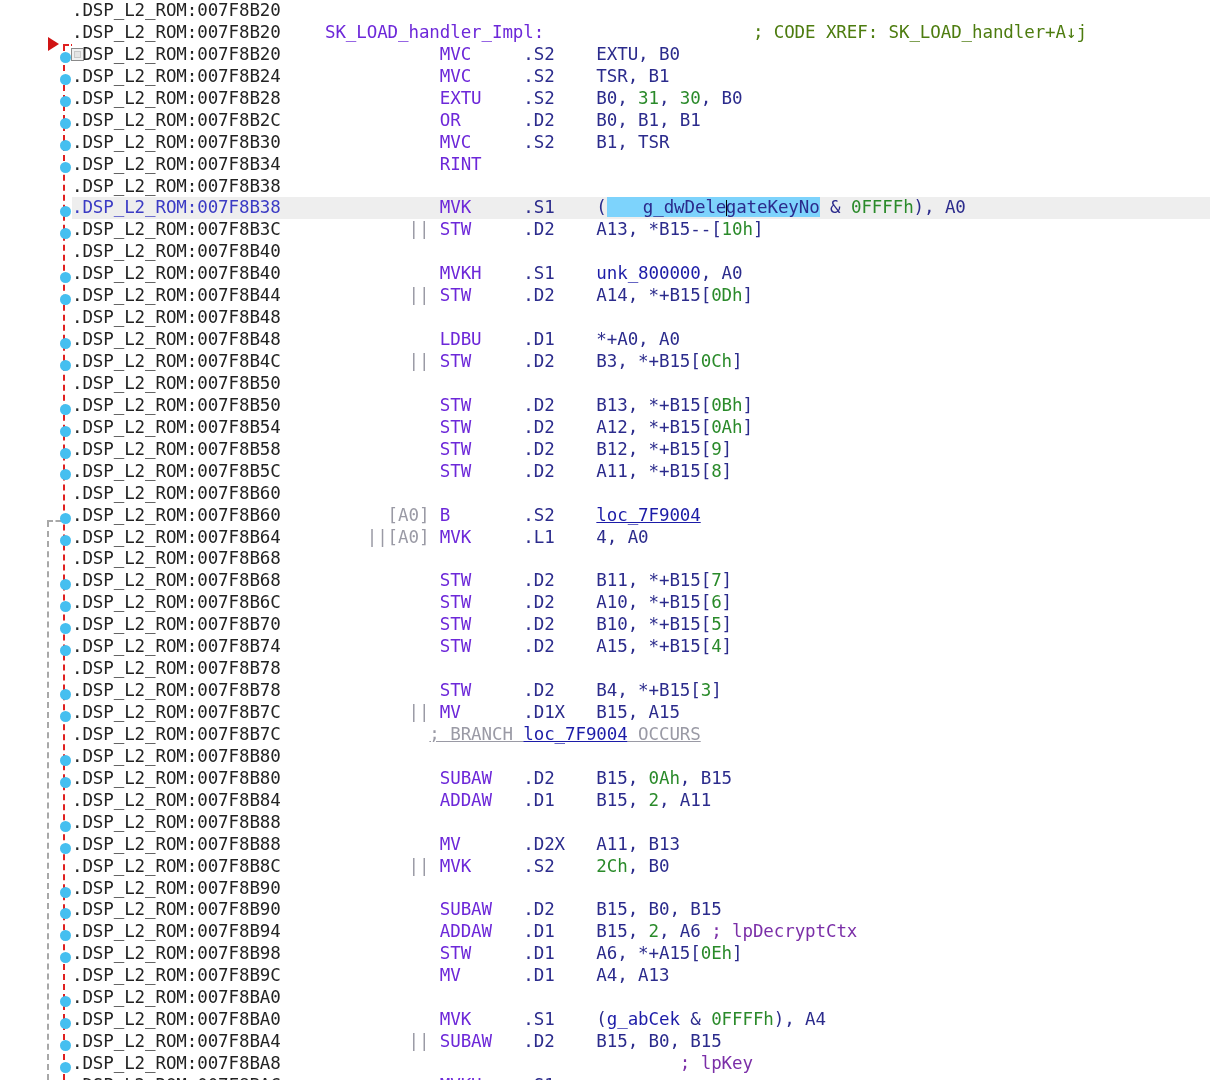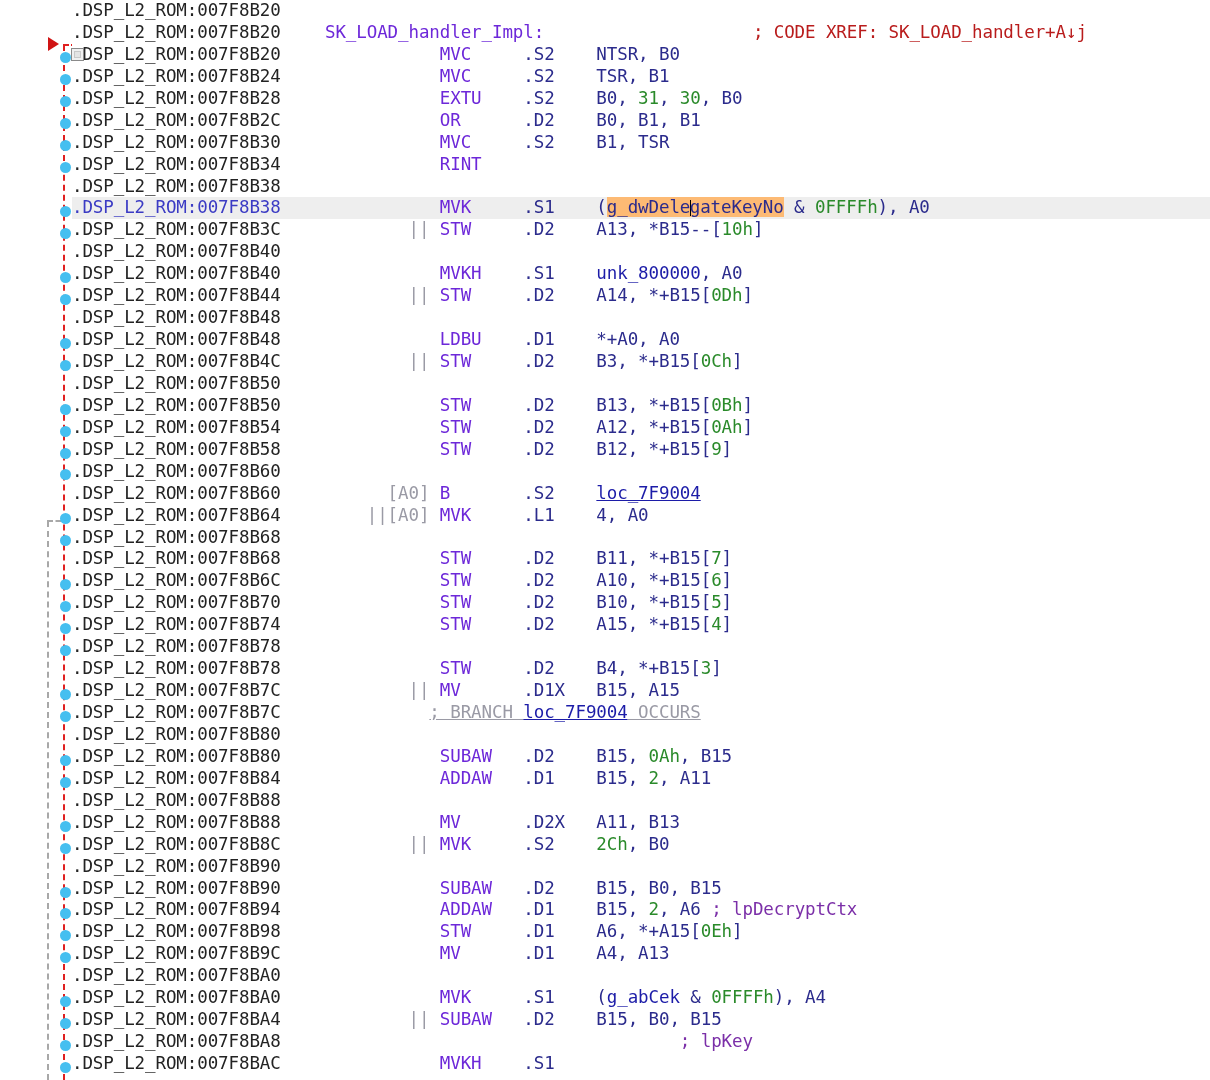--- a/index.html
+++ b/index.html
@@ -42,24 +42,24 @@
   .row.hl .addr{color:#3b3bc4;}
   .addr{color:#232323;display:inline-block;width:253px;}
   .par{color:#9a9aa5;}
   .mnem{color:#6d28d9;}
   .unit{color:#2b2b8c;}
   .op{color:#2b2b8c;}
   .num{color:#2a8a2a;text-align:center;}
   .lbl{color:#1c1ca8;}
   .lblu{color:#1c1ca8;text-decoration:underline;}
   .fn{color:#6d28d9;}
-  .cmt{color:#b91c1c;}
+  .cmt{color:#4d7c0f;}
   .cmtgray{color:#9a9aa5;text-decoration:underline;}
   .cmtpurple{color:#7b2fa8;}
-  .hlt{background:#fdba74;}
+  .hlt{background:#7dd3fc;padding-left:36px;}
   .caret{display:inline-block;width:0;border-left:1.6px solid #000;height:16px;
          vertical-align:-3px;margin:0 -0.8px;}
   .collapse{position:absolute;left:-1px;top:4px;width:13px;height:13px;
             border:1px solid #8a8a8a;background:#f0f0f0;box-sizing:border-box;}
   .collapse::after{content:"";position:absolute;left:2px;top:2px;right:2px;bottom:2px;
             border:1px solid #c8c8c8;background:#e4e4e4;}
 </style>
 </head>
 <body>
 
@@ -109,39 +109,40 @@
         <div class="dot" style="top: 1040.15px;"></div>
         <div class="dot" style="top: 1062.1px;"></div>
       </div>
   </div>
   <div class="divider-cap"></div>
   <div class="divider"></div>
 
   <div class="pane" id="pane">
       <div class="row"><span class="addr">.DSP_L2_ROM:007F8B20</span></div>
       <div class="row"><span class="addr">.DSP_L2_ROM:007F8B20</span><span class="fn">SK_LOAD_handler_Impl:</span>                    <span class="cmt">; CODE XREF: SK_LOAD_handler+A↓j</span></div>
-      <div class="row"><span class="collapse"></span><span class="addr">.DSP_L2_ROM:007F8B20</span><span class="par">          </span> <span class="mnem">MVC     </span><span class="unit">.S2    </span><span class="op">NTSR, B0</span></div>
+      <div class="row"><span class="collapse"></span><span class="addr">.DSP_L2_ROM:007F8B20</span><span class="par">          </span> <span class="mnem">MVC     </span><span class="unit">.S2    </span><span class="op">EXTU, B0</span></div>
       <div class="row"><span class="addr">.DSP_L2_ROM:007F8B24</span><span class="par">          </span> <span class="mnem">MVC     </span><span class="unit">.S2    </span><span class="op">TSR, B1</span></div>
       <div class="row"><span class="addr">.DSP_L2_ROM:007F8B28</span><span class="par">          </span> <span class="mnem">EXTU    </span><span class="unit">.S2    </span><span class="op">B0, <span class="num">31</span>, <span class="num">30</span>, B0</span></div>
       <div class="row"><span class="addr">.DSP_L2_ROM:007F8B2C</span><span class="par">          </span> <span class="mnem">OR      </span><span class="unit">.D2    </span><span class="op">B0, B1, B1</span></div>
       <div class="row"><span class="addr">.DSP_L2_ROM:007F8B30</span><span class="par">          </span> <span class="mnem">MVC     </span><span class="unit">.S2    </span><span class="op">B1, TSR</span></div>
       <div class="row"><span class="addr">.DSP_L2_ROM:007F8B34</span><span class="par">          </span> <span class="mnem">RINT    </span><span class="unit">       </span></div>
       <div class="row"><span class="addr">.DSP_L2_ROM:007F8B38</span></div>
       <div class="row hl"><span class="addr">.DSP_L2_ROM:007F8B38</span><span class="par">          </span> <span class="mnem">MVK     </span><span class="unit">.S1    </span><span class="op">(<span class="hlt">g_dwDele<span class="caret"></span>gateKeyNo</span> &amp; <span class="num">0FFFFh</span>), A0</span></div>
       <div class="row"><span class="addr">.DSP_L2_ROM:007F8B3C</span><span class="par">        ||</span> <span class="mnem">STW     </span><span class="unit">.D2    </span><span class="op">A13, *B15--[<span class="num">10h</span>]</span></div>
       <div class="row"><span class="addr">.DSP_L2_ROM:007F8B40</span></div>
       <div class="row"><span class="addr">.DSP_L2_ROM:007F8B40</span><span class="par">          </span> <span class="mnem">MVKH    </span><span class="unit">.S1    </span><span class="op"><span class="lbl">unk_800000</span>, A0</span></div>
       <div class="row"><span class="addr">.DSP_L2_ROM:007F8B44</span><span class="par">        ||</span> <span class="mnem">STW     </span><span class="unit">.D2    </span><span class="op">A14, *+B15[<span class="num">0Dh</span>]</span></div>
       <div class="row"><span class="addr">.DSP_L2_ROM:007F8B48</span></div>
       <div class="row"><span class="addr">.DSP_L2_ROM:007F8B48</span><span class="par">          </span> <span class="mnem">LDBU    </span><span class="unit">.D1    </span><span class="op">*+A0, A0</span></div>
       <div class="row"><span class="addr">.DSP_L2_ROM:007F8B4C</span><span class="par">        ||</span> <span class="mnem">STW     </span><span class="unit">.D2    </span><span class="op">B3, *+B15[<span class="num">0Ch</span>]</span></div>
       <div class="row"><span class="addr">.DSP_L2_ROM:007F8B50</span></div>
       <div class="row"><span class="addr">.DSP_L2_ROM:007F8B50</span><span class="par">          </span> <span class="mnem">STW     </span><span class="unit">.D2    </span><span class="op">B13, *+B15[<span class="num">0Bh</span>]</span></div>
       <div class="row"><span class="addr">.DSP_L2_ROM:007F8B54</span><span class="par">          </span> <span class="mnem">STW     </span><span class="unit">.D2    </span><span class="op">A12, *+B15[<span class="num">0Ah</span>]</span></div>
       <div class="row"><span class="addr">.DSP_L2_ROM:007F8B58</span><span class="par">          </span> <span class="mnem">STW     </span><span class="unit">.D2    </span><span class="op">B12, *+B15[<span class="num">9</span>]</span></div>
+      <div class="row"><span class="addr">.DSP_L2_ROM:007F8B5C</span><span class="par">          </span> <span class="mnem">STW     </span><span class="unit">.D2    </span><span class="op">A11, *+B15[<span class="num">8</span>]</span></div>
       <div class="row"><span class="addr">.DSP_L2_ROM:007F8B60</span></div>
       <div class="row"><span class="addr">.DSP_L2_ROM:007F8B60</span><span class="par">      [A0]</span> <span class="mnem">B       </span><span class="unit">.S2    </span><span class="op"><span class="lblu">loc_7F9004</span></span></div>
       <div class="row"><span class="addr">.DSP_L2_ROM:007F8B64</span><span class="par">    ||[A0]</span> <span class="mnem">MVK     </span><span class="unit">.L1    </span><span class="op">4, A0</span></div>
       <div class="row"><span class="addr">.DSP_L2_ROM:007F8B68</span></div>
       <div class="row"><span class="addr">.DSP_L2_ROM:007F8B68</span><span class="par">          </span> <span class="mnem">STW     </span><span class="unit">.D2    </span><span class="op">B11, *+B15[<span class="num">7</span>]</span></div>
       <div class="row"><span class="addr">.DSP_L2_ROM:007F8B6C</span><span class="par">          </span> <span class="mnem">STW     </span><span class="unit">.D2    </span><span class="op">A10, *+B15[<span class="num">6</span>]</span></div>
       <div class="row"><span class="addr">.DSP_L2_ROM:007F8B70</span><span class="par">          </span> <span class="mnem">STW     </span><span class="unit">.D2    </span><span class="op">B10, *+B15[<span class="num">5</span>]</span></div>
       <div class="row"><span class="addr">.DSP_L2_ROM:007F8B74</span><span class="par">          </span> <span class="mnem">STW     </span><span class="unit">.D2    </span><span class="op">A15, *+B15[<span class="num">4</span>]</span></div>
       <div class="row"><span class="addr">.DSP_L2_ROM:007F8B78</span></div>
       <div class="row"><span class="addr">.DSP_L2_ROM:007F8B78</span><span class="par">          </span> <span class="mnem">STW     </span><span class="unit">.D2    </span><span class="op">B4, *+B15[<span class="num">3</span>]</span></div>

